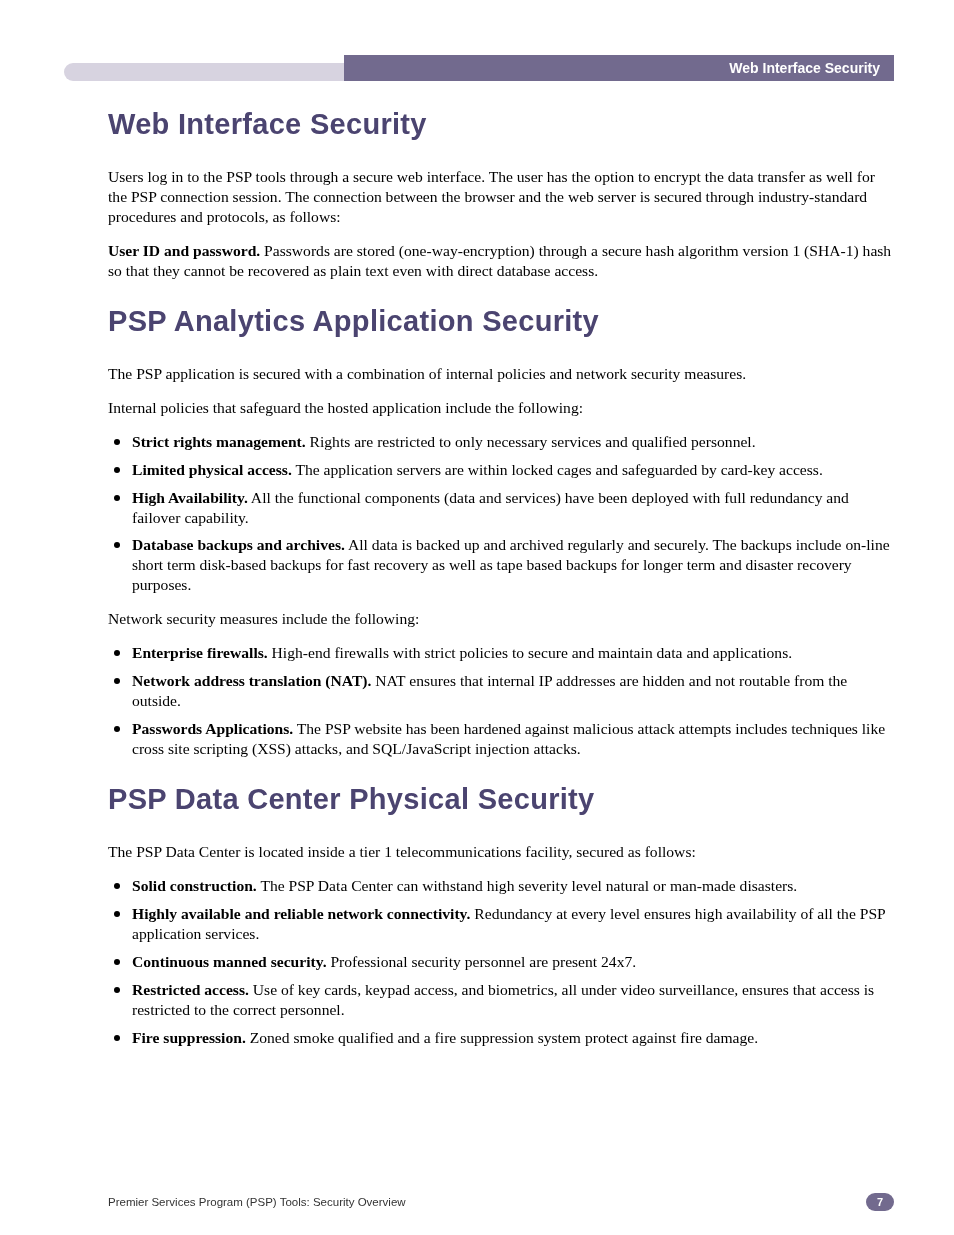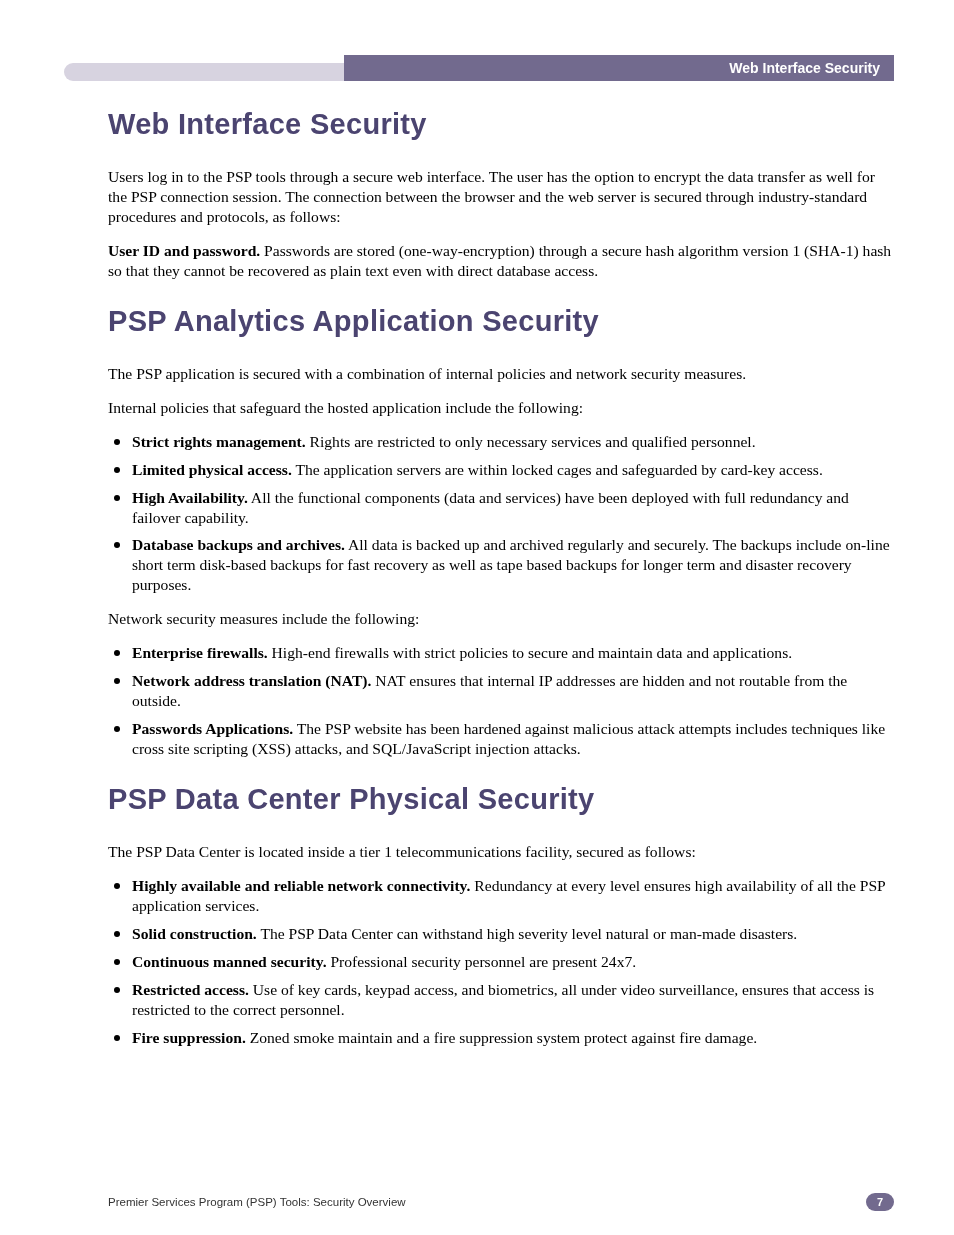--- a/index.html
+++ b/index.html
@@ -136,25 +136,25 @@
   <p>Network security measures include the following:</p>
   <ul>
     <li><span class="b">Enterprise firewalls.</span><span> High-end firewalls with strict policies to secure and maintain data and applications.</span></li>
     <li><span class="b">Network address translation (NAT).</span><span> NAT ensures that internal IP addresses are hidden and not routable from the outside.</span></li>
     <li><span class="b">Passwords Applications.</span><span> The PSP website has been hardened against malicious attack attempts includes techniques like cross site scripting (XSS) attacks, and SQL/JavaScript injection attacks.</span></li>
   </ul>
 
   <h1>PSP Data Center Physical Security</h1>
   <p>The PSP Data Center is located inside a tier 1 telecommunications facility, secured as follows:</p>
   <ul>
+    <li><span class="b">Solid construction.</span><span> The PSP Data Center can withstand high severity level natural or man-made disasters.</span></li>
     <li><span class="b">Highly available and reliable network connectivity.</span><span> Redundancy at every level ensures high availability of all the PSP application services.</span></li>
-    <li><span class="b">Solid construction.</span><span> The PSP Data Center can withstand high severity level natural or man-made disasters.</span></li>
     <li><span class="b">Continuous manned security.</span><span> Professional security personnel are present 24x7.</span></li>
     <li><span class="b">Restricted access.</span><span> Use of key cards, keypad access, and biometrics, all under video surveillance, ensures that access is restricted to the correct personnel.</span></li>
-    <li><span class="b">Fire suppression.</span><span> Zoned smoke maintain and a fire suppression system protect against fire damage.</span></li>
+    <li><span class="b">Fire suppression.</span><span> Zoned smoke qualified and a fire suppression system protect against fire damage.</span></li>
   </ul>
 
 </div>
 
 <div class="footer">
   <div class="footer-text">Premier Services Program (PSP) Tools: Security Overview</div>
   <div class="page-badge">
     <span>7</span>
   </div>
 </div>

